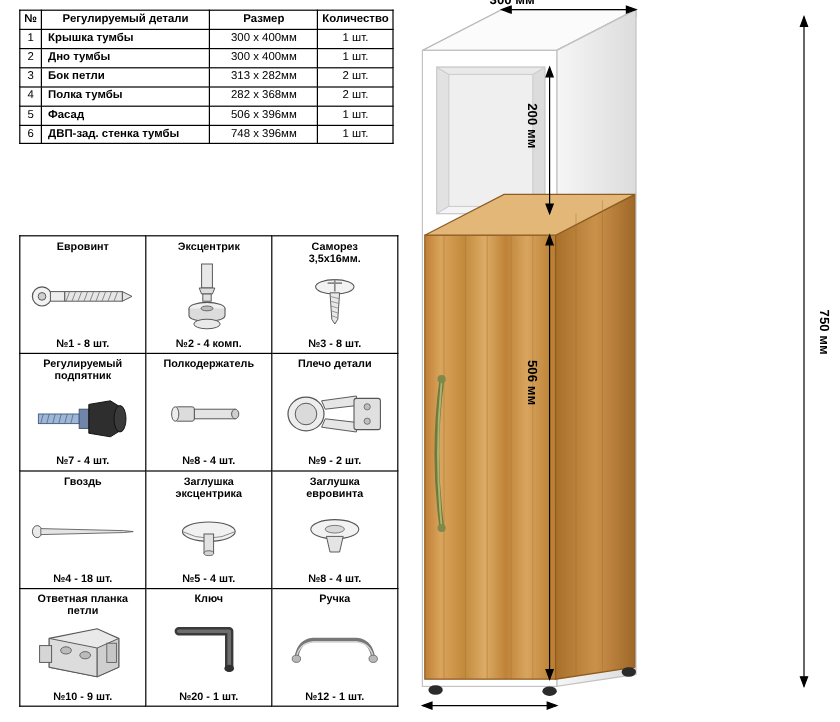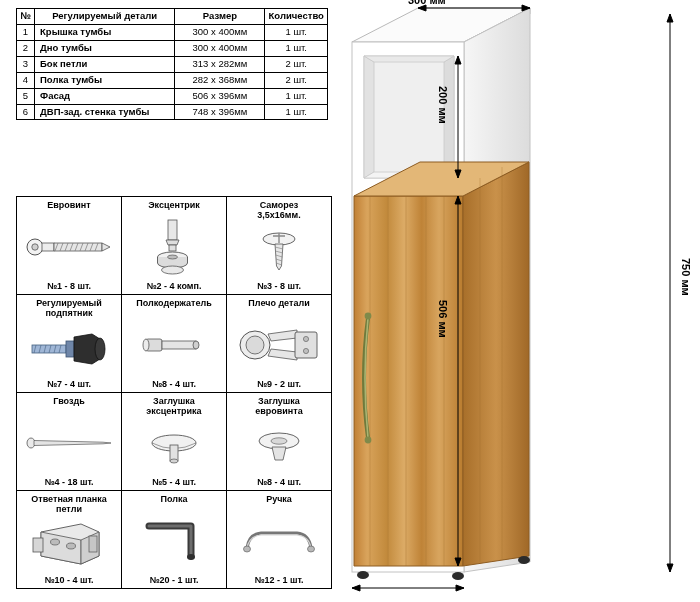--- a/index.html
+++ b/index.html
@@ -365,27 +365,27 @@
             <svg width="80" height="50" viewBox="0 0 80 50">
               <path d="M12 12 L52 4 L70 12 L70 36 L52 44 L12 36 Z" fill="#e9e9e9" stroke="#555" stroke-width="0.9"></path>
               <path d="M12 12 L52 20 L52 44 L12 36 Z" fill="#dcdcdc" stroke="#555" stroke-width="0.8"></path>
               <path d="M52 20 L70 12 L70 36 L52 44 Z" fill="#cfcfcf" stroke="#555" stroke-width="0.8"></path>
               <ellipse cx="26" cy="22" rx="4.5" ry="3" fill="#bbb" stroke="#555" stroke-width="0.7"></ellipse>
               <ellipse cx="42" cy="26" rx="4.5" ry="3" fill="#bbb" stroke="#555" stroke-width="0.7"></ellipse>
               <rect x="4" y="18" width="10" height="14" fill="#d6d6d6" stroke="#555" stroke-width="0.8"></rect>
               <rect x="60" y="16" width="8" height="16" fill="#c6c6c6" stroke="#555" stroke-width="0.7"></rect>
             </svg>
           </div>
-          <div class="hw-qty">№10 - 4 шт.</div>
-        </div>
-      </td>
-      <td>
-        <div class="hw-cell">
-          <div class="hw-title">
-            <div>Полка</div>
+          <div class="hw-qty">№10 - 9 шт.</div>
+        </div>
+      </td>
+      <td>
+        <div class="hw-cell">
+          <div class="hw-title">
+            <div>Ключ</div>
             <div></div>
           </div>
           <div class="hw-art">
             <svg width="70" height="46" viewBox="0 0 70 46">
               <path d="M10 8 L52 8 L52 38" fill="none" stroke="#3a3a3a" stroke-width="7" stroke-linecap="round" stroke-linejoin="round"></path>
               <path d="M10 8 L52 8 L52 38" fill="none" stroke="#6d6d6d" stroke-width="3" stroke-linecap="round" stroke-linejoin="round"></path>
               <ellipse cx="52" cy="39" rx="4" ry="3" fill="#2f2f2f"></ellipse>
             </svg>
           </div>
           <div class="hw-qty">№20 - 1 шт.</div>

